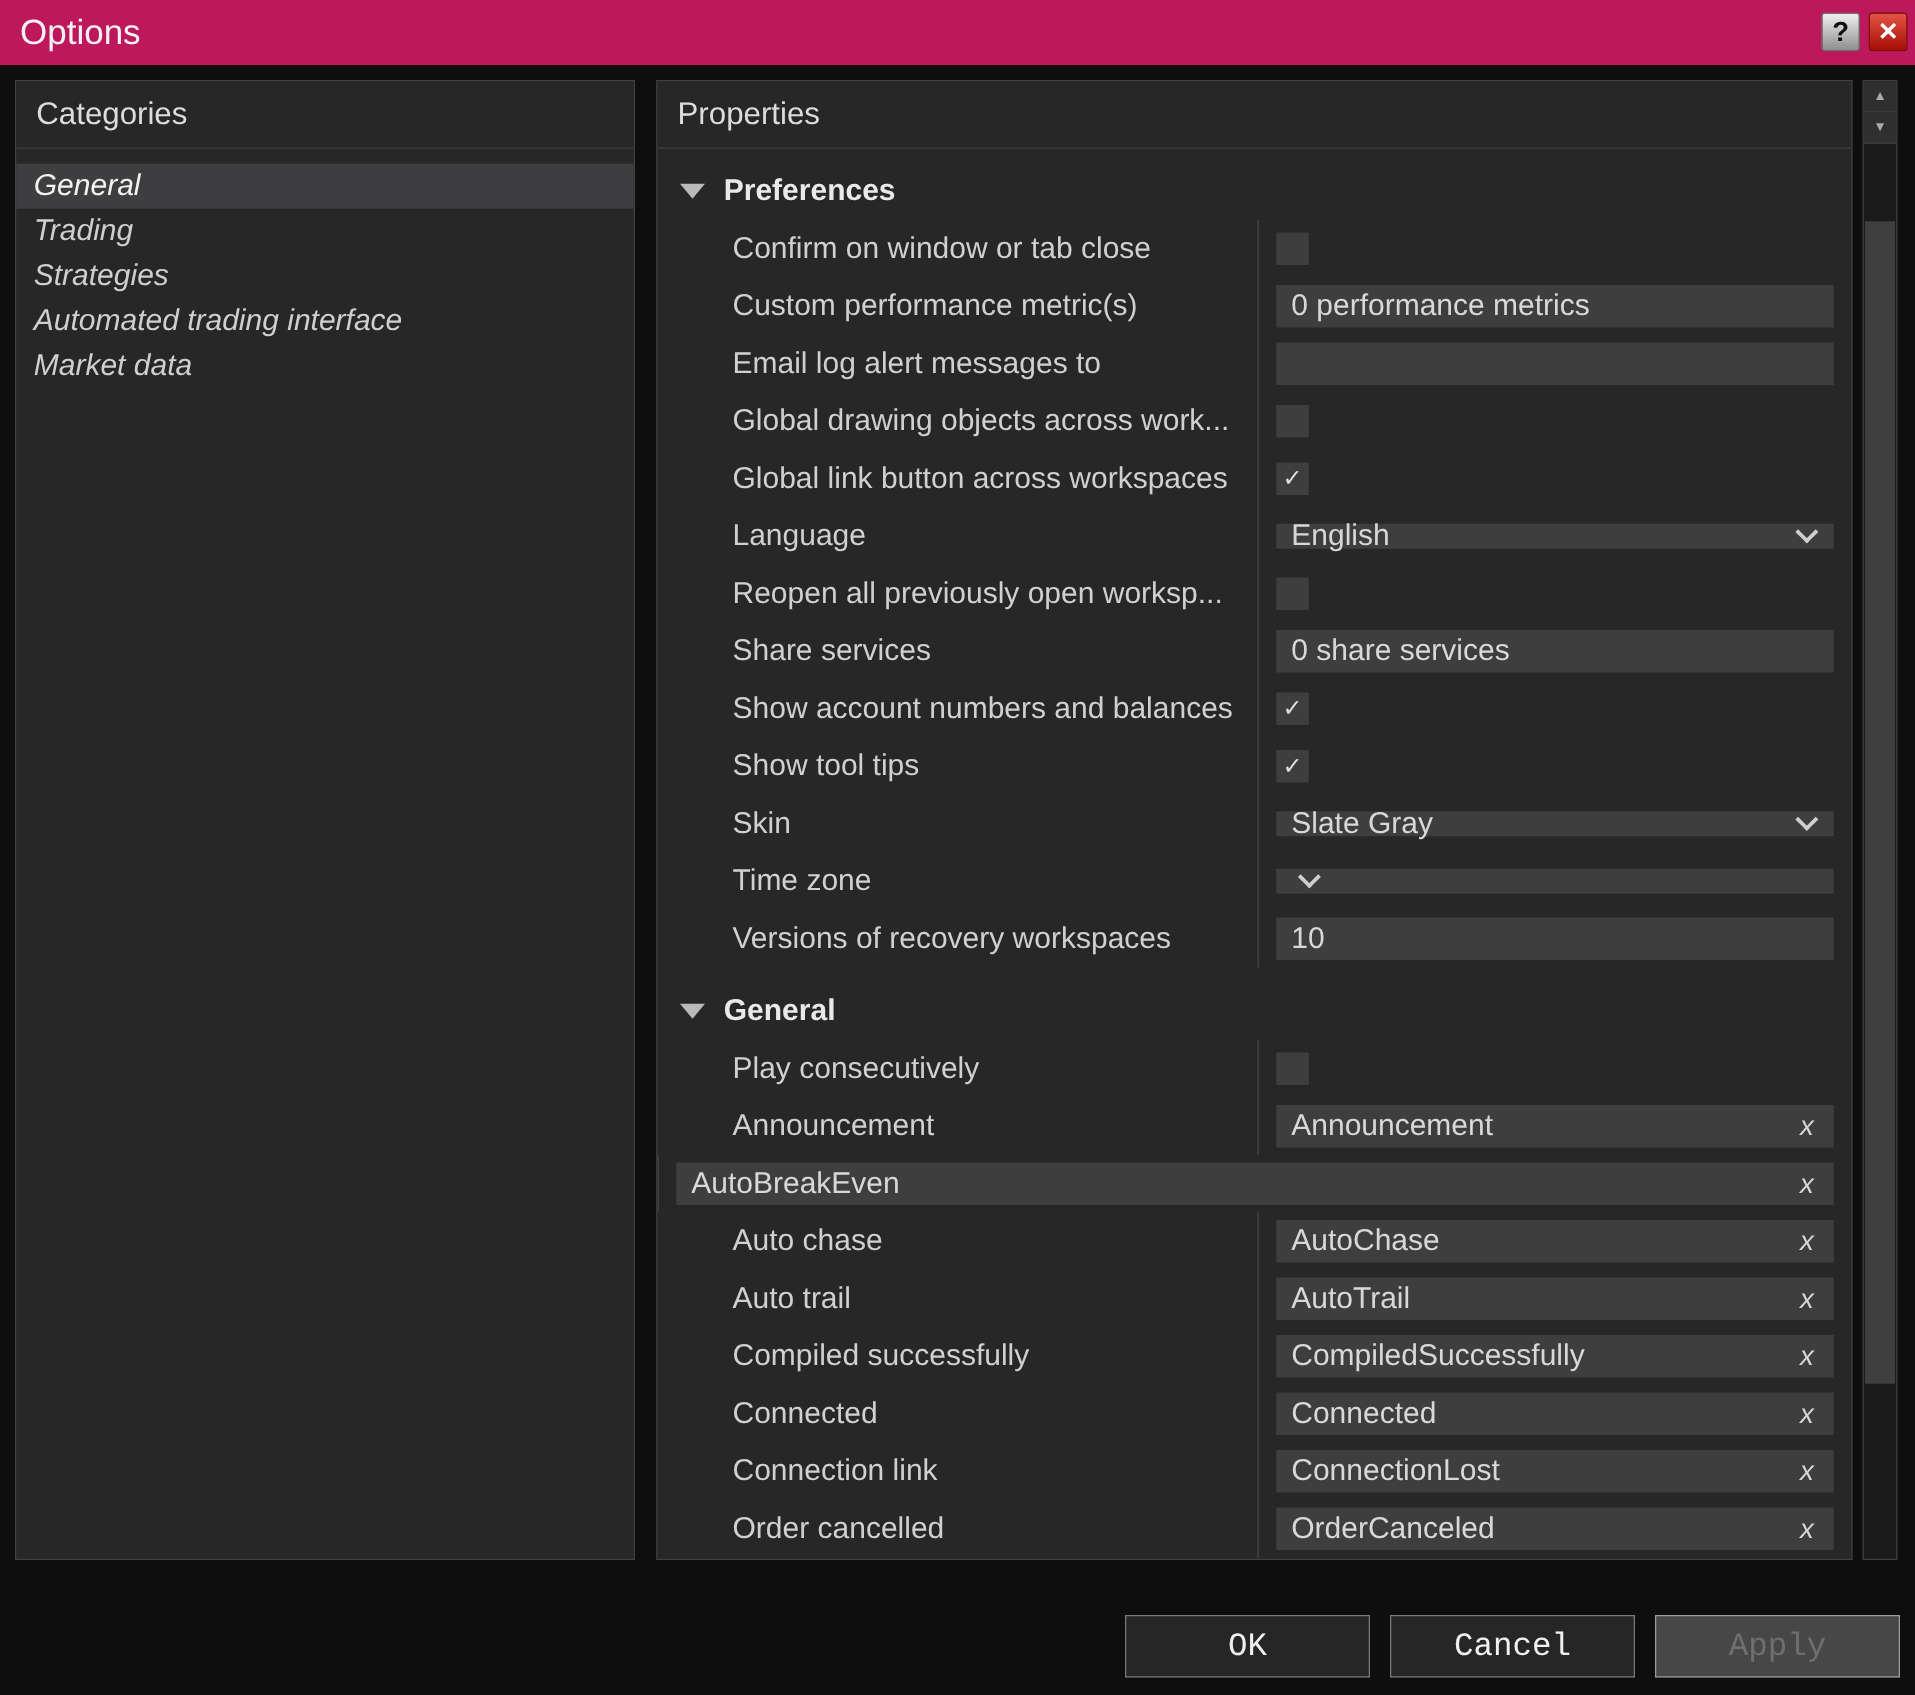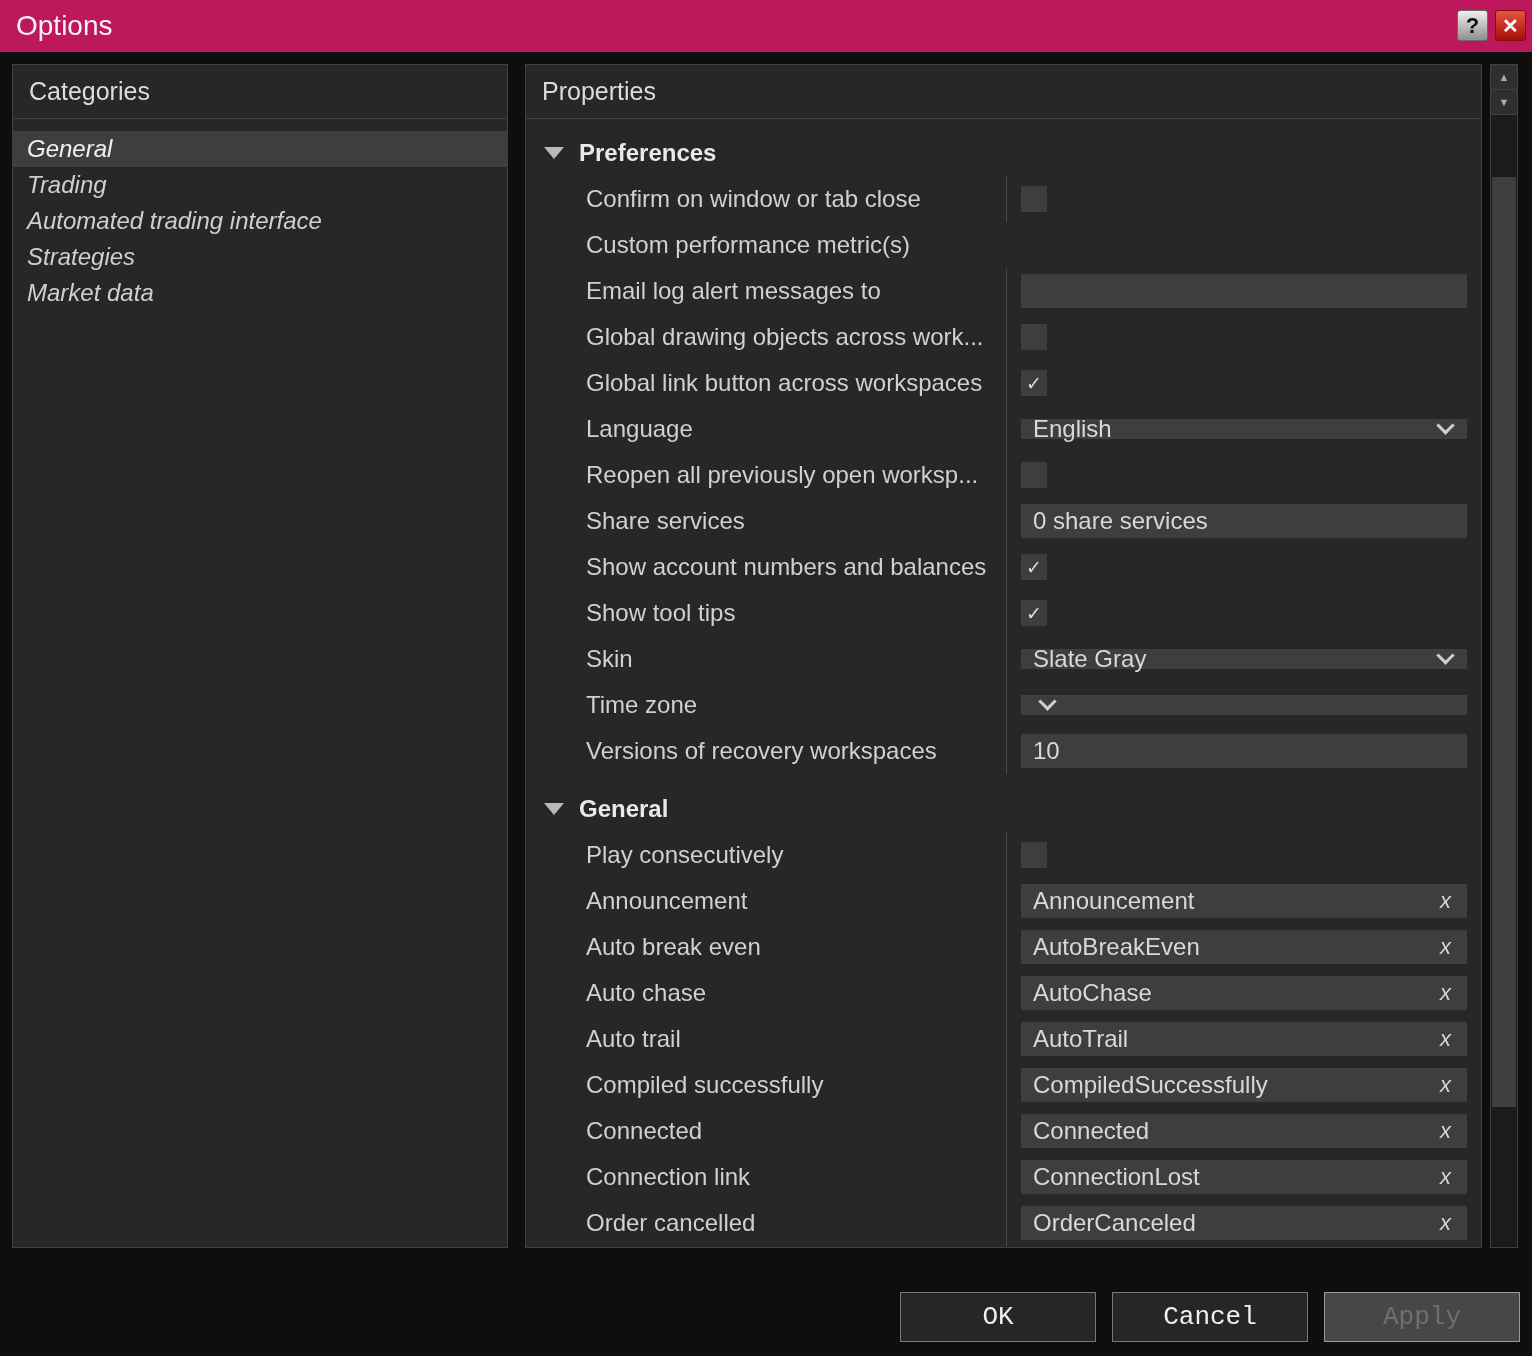--- a/index.html
+++ b/index.html
@@ -137,41 +137,46 @@
     <div class="help-btn">?</div>
     <div class="close-btn">✕</div>
   </div>
 </div>
 
 <div class="panel cat-panel">
   <div class="panel-header">Categories</div>
   <div class="cat-list">
       <div class="cat-item selected">General</div>
       <div class="cat-item">Trading</div>
+      <div class="cat-item">Strategies</div>
       <div class="cat-item">Automated trading interface</div>
-      <div class="cat-item">Strategies</div>
       <div class="cat-item">Market data</div>
     </div>
 </div>
 
 <div class="panel prop-panel">
   <div class="panel-header">Properties</div>
   <div class="prop-body">
       <div class="section-header">
         <div class="tri-down"></div>
         <div class="section-title">Preferences</div>
       </div>
       <div class="prop-row">
         <div class="prop-label">Confirm on window or tab close</div>
         <div class="prop-value">
           <div class="checkbox"></div>
         </div>
       </div>
       <div class="prop-row">
         <div class="prop-label">Custom performance metric(s)</div>
+        <div class="prop-value">
+          <div class="field text">
+            <div class="field-text">0 performance metrics</div>
+          </div>
+        </div>
       </div>
       <div class="prop-row">
         <div class="prop-label">Email log alert messages to</div>
         <div class="prop-value">
           <div class="field input">
             <div class="field-text"></div>
           </div>
         </div>
       </div>
       <div class="prop-row">
@@ -259,21 +264,20 @@
       <div class="prop-row">
         <div class="prop-label">Announcement</div>
         <div class="prop-value">
           <div class="field sound">
             <div class="field-text">Announcement</div>
             <div class="x-clear">x</div>
           </div>
         </div>
       </div>
       <div class="prop-row">
-        <div class="prop-label">Auto break even</div>
         <div class="prop-value">
           <div class="field sound">
             <div class="field-text">AutoBreakEven</div>
             <div class="x-clear">x</div>
           </div>
         </div>
       </div>
       <div class="prop-row">
         <div class="prop-label">Auto chase</div>
         <div class="prop-value">

